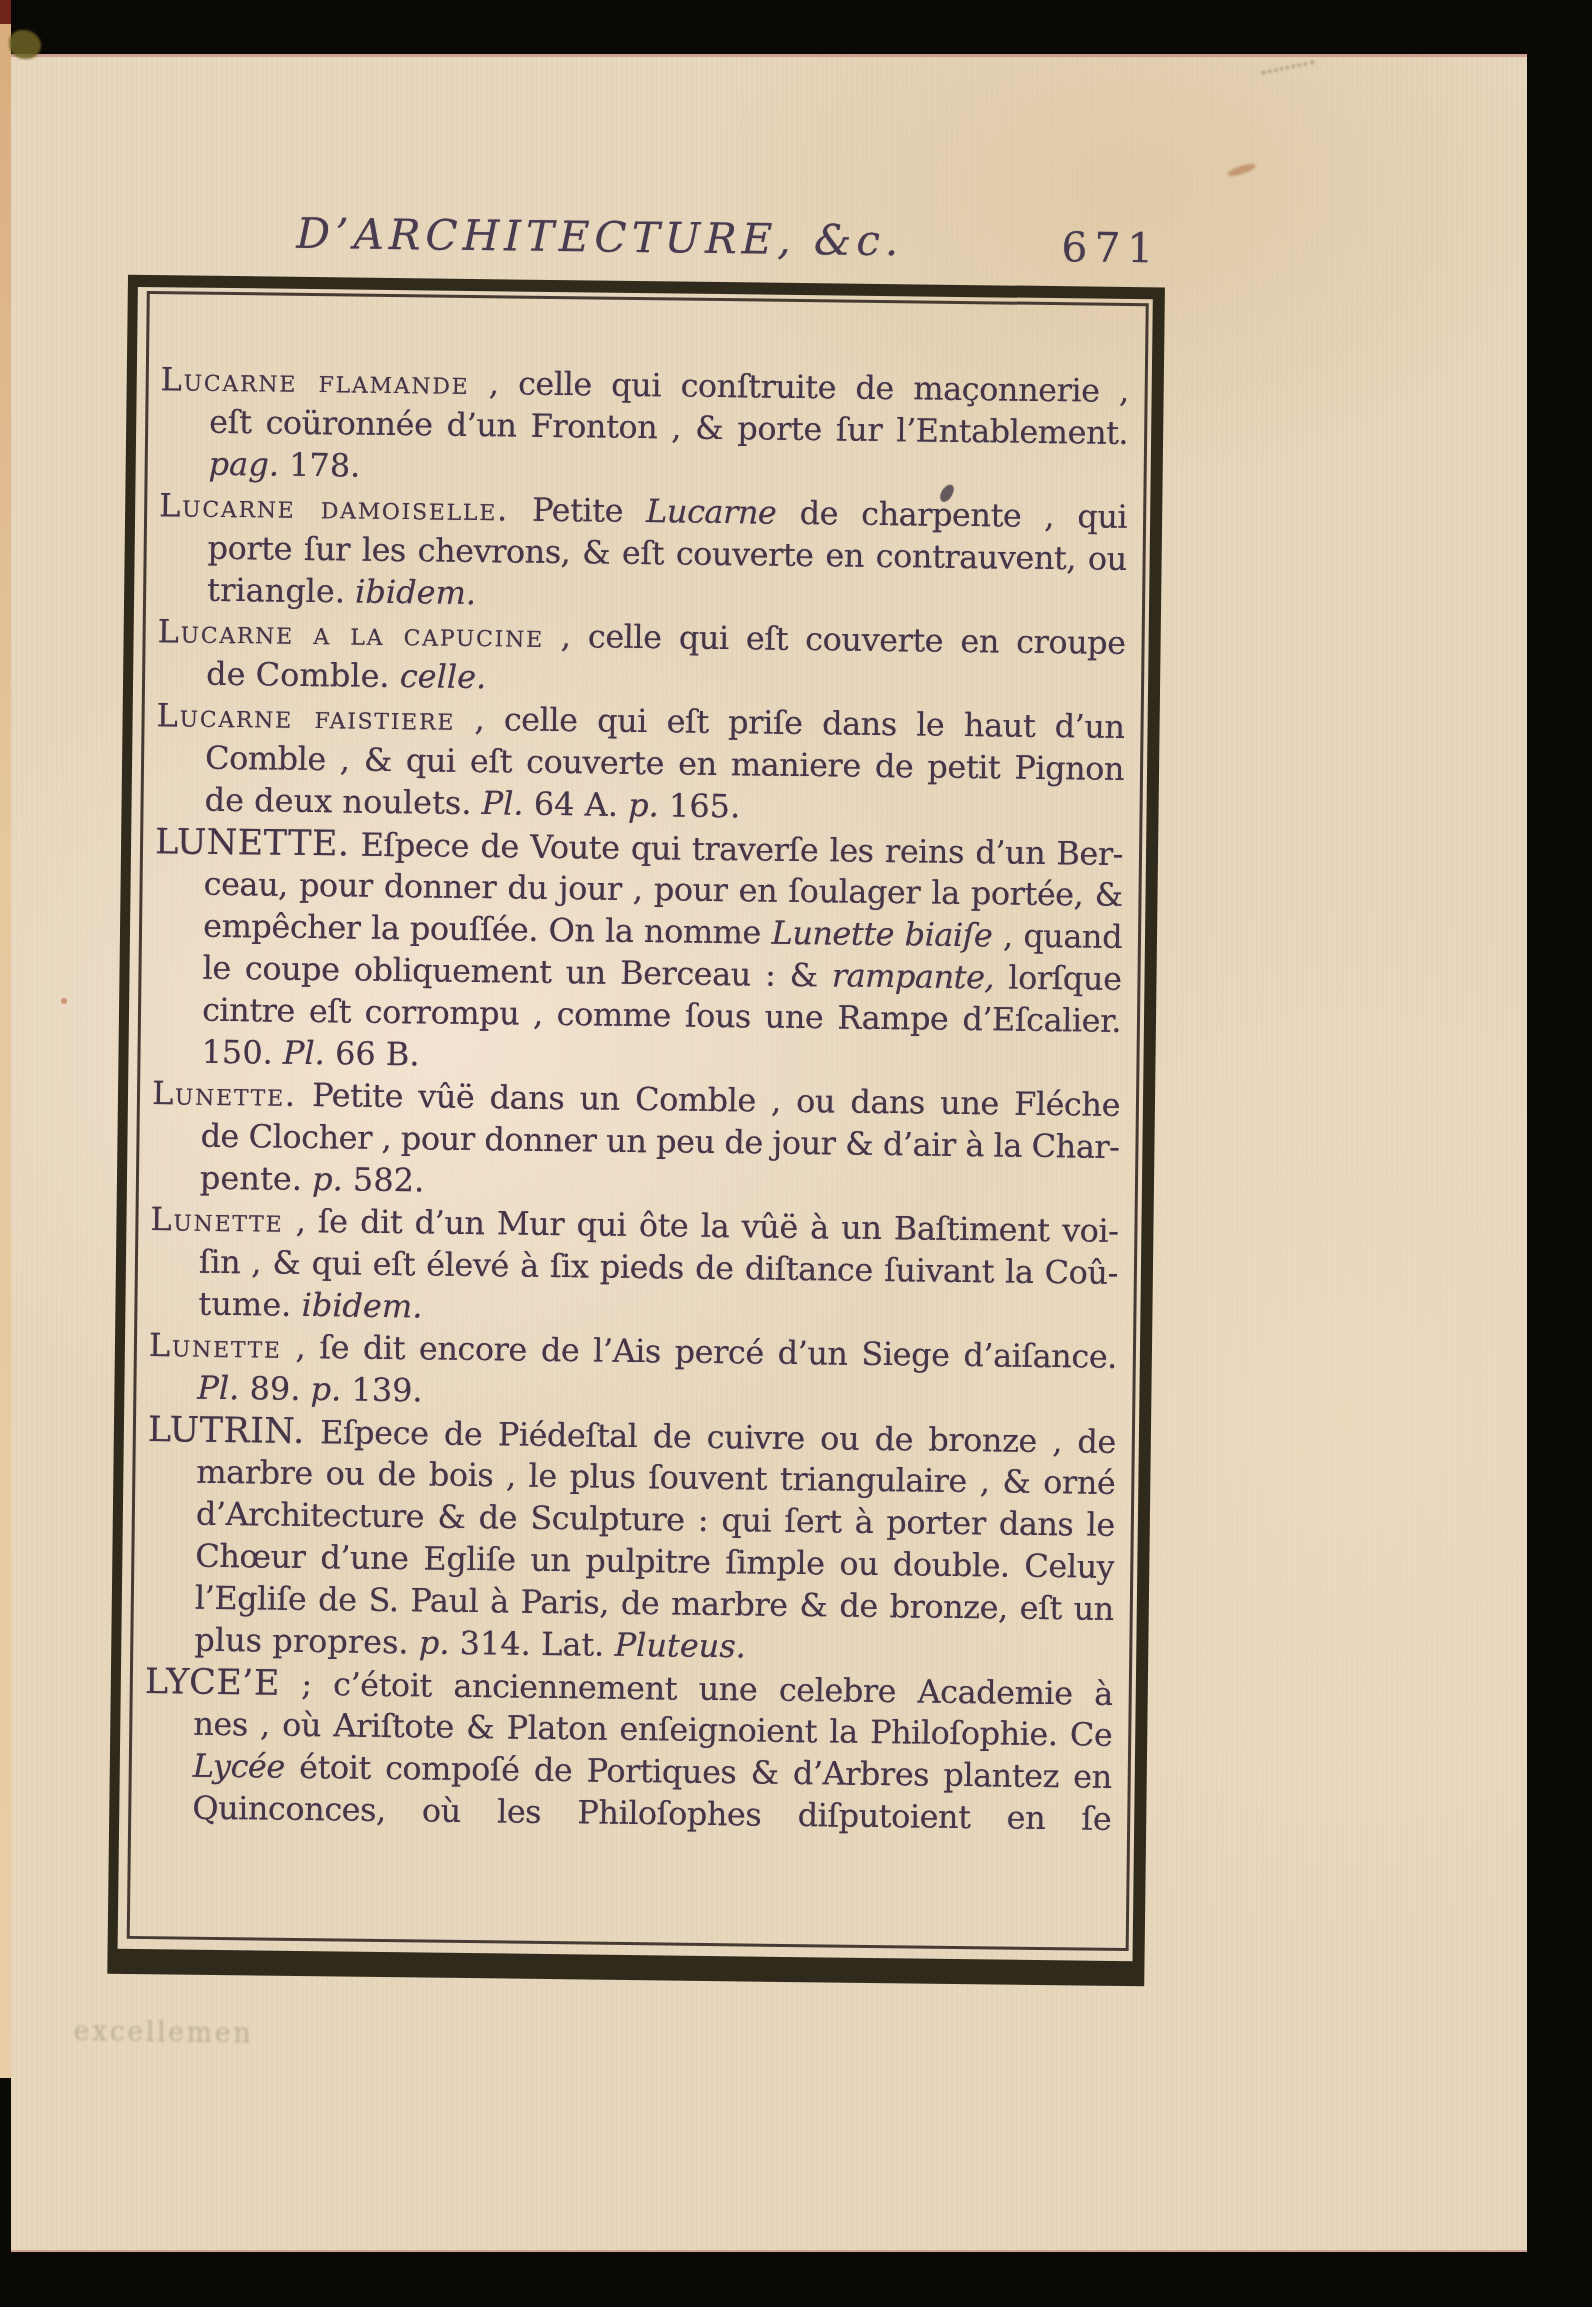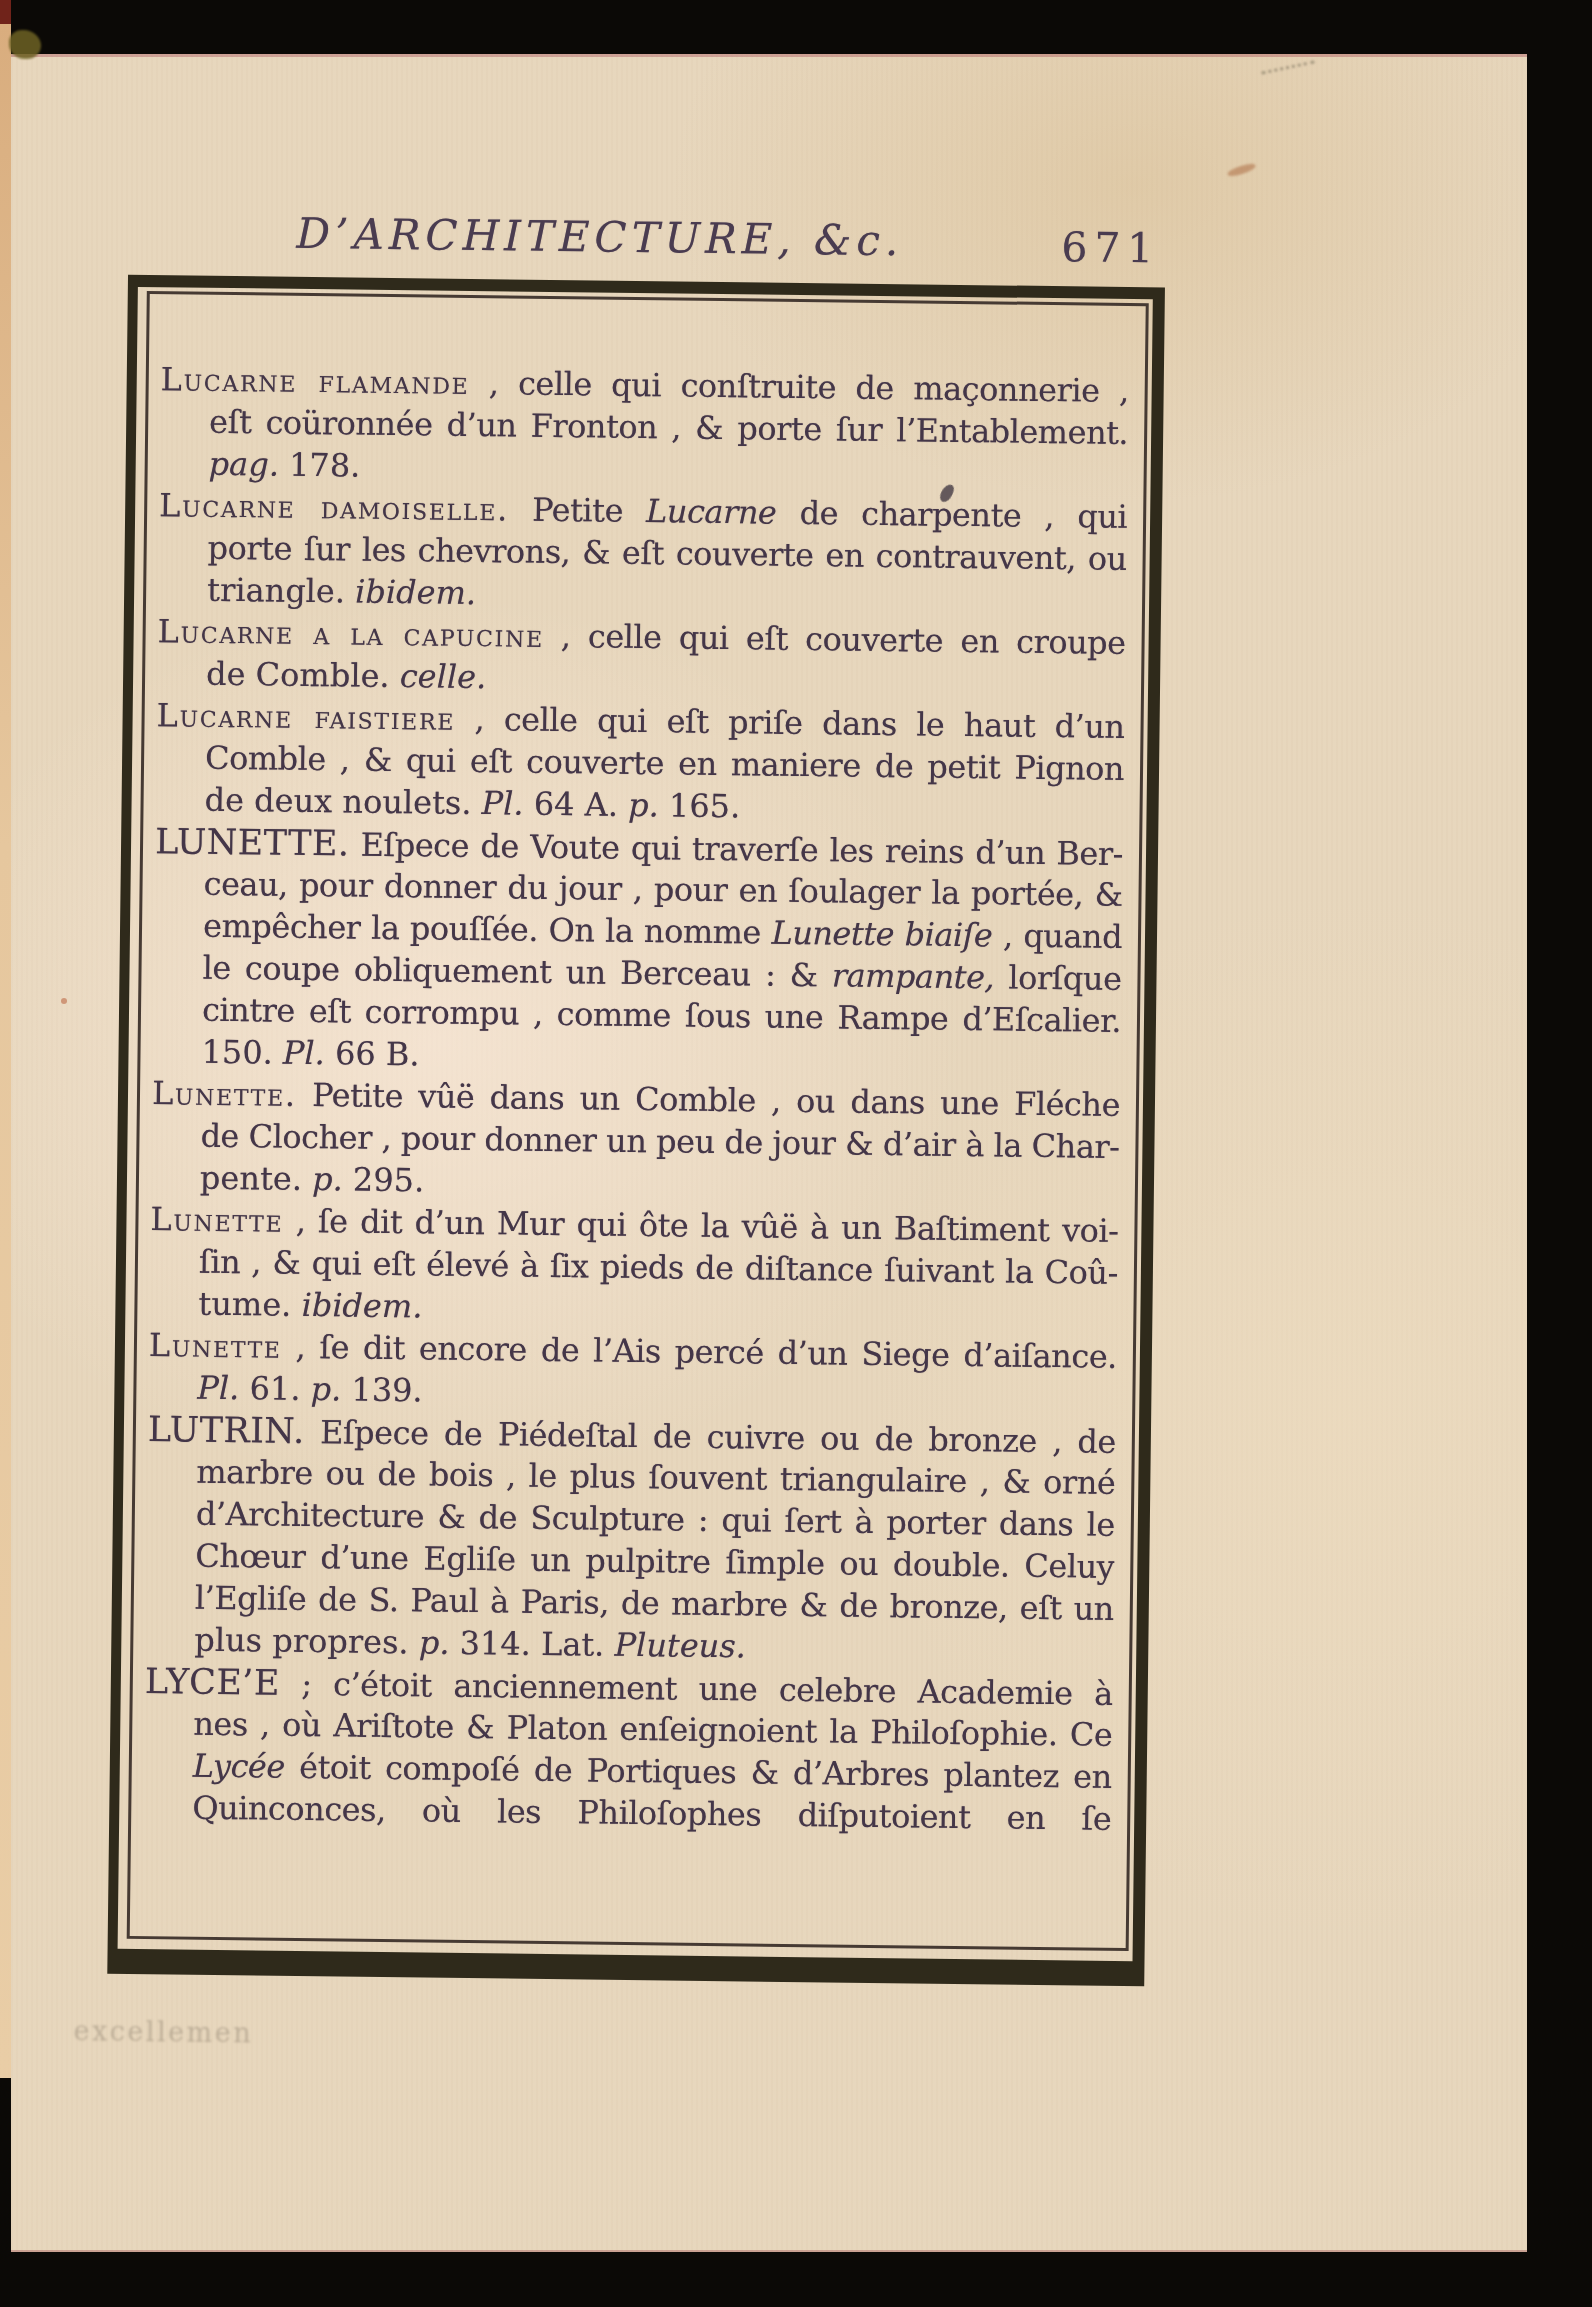--- a/index.html
+++ b/index.html
@@ -104,30 +104,30 @@
         <div class="line j"><span class="caps">LUNETTE.</span><span> Eſpece de Voute qui traverſe les reins d’un Ber-</span></div>
         <div class="line cont j"><span>ceau, pour donner du jour , pour en ſoulager la portée, &amp; en</span></div>
         <div class="line cont j"><span>empêcher la pouſſée. On la nomme </span><span class="it">Lunette biaiſe</span><span> , quand el-</span></div>
         <div class="line cont j"><span>le coupe obliquement un Berceau : &amp; </span><span class="it">rampante,</span><span> lorſque ſon</span></div>
         <div class="line cont j"><span>cintre eſt corrompu , comme ſous une Rampe d’Eſcalier. </span><span class="it">p.</span></div>
         <div class="line cont"><span>150. </span><span class="it">Pl.</span><span> 66 B.</span></div>
       </div>
       <div>
         <div class="line j"><span class="sc">Lunette.</span><span> Petite vûë dans un Comble , ou dans une Fléche</span></div>
         <div class="line cont j"><span>de Clocher , pour donner un peu de jour &amp; d’air à la Char-</span></div>
-        <div class="line cont"><span>pente. </span><span class="it">p.</span><span> 295.</span></div>
+        <div class="line cont"><span>pente. </span><span class="it">p.</span><span> 582.</span></div>
       </div>
       <div>
         <div class="line j"><span class="sc">Lunette</span><span> , ſe dit d’un Mur qui ôte la vûë à un Baſtiment voi-</span></div>
         <div class="line cont j"><span>ſin , &amp; qui eſt élevé à ſix pieds de diſtance ſuivant la Coû-</span></div>
         <div class="line cont"><span>tume. </span><span class="it">ibidem.</span></div>
       </div>
       <div>
         <div class="line j"><span class="sc">Lunette</span><span> , ſe dit encore de l’Ais percé d’un Siege d’aiſance.</span></div>
-        <div class="line cont"><span class="it">Pl.</span><span> 61. </span><span class="it">p.</span><span> 139.</span></div>
+        <div class="line cont"><span class="it">Pl.</span><span> 89. </span><span class="it">p.</span><span> 139.</span></div>
       </div>
       <div>
         <div class="line j"><span class="caps">LUTRIN.</span><span> Eſpece de Piédeſtal de cuivre ou de bronze , de</span></div>
         <div class="line cont j"><span>marbre ou de bois , le plus ſouvent triangulaire , &amp; orné</span></div>
         <div class="line cont j"><span>d’Architecture &amp; de Sculpture : qui ſert à porter dans le</span></div>
         <div class="line cont j"><span>Chœur d’une Egliſe un pulpitre ſimple ou double. Celuy de</span></div>
         <div class="line cont j"><span>l’Egliſe de S. Paul à Paris, de marbre &amp; de bronze, eſt un des</span></div>
         <div class="line cont"><span>plus propres. </span><span class="it">p.</span><span> 314. Lat. </span><span class="it">Pluteus.</span></div>
       </div>
       <div>

